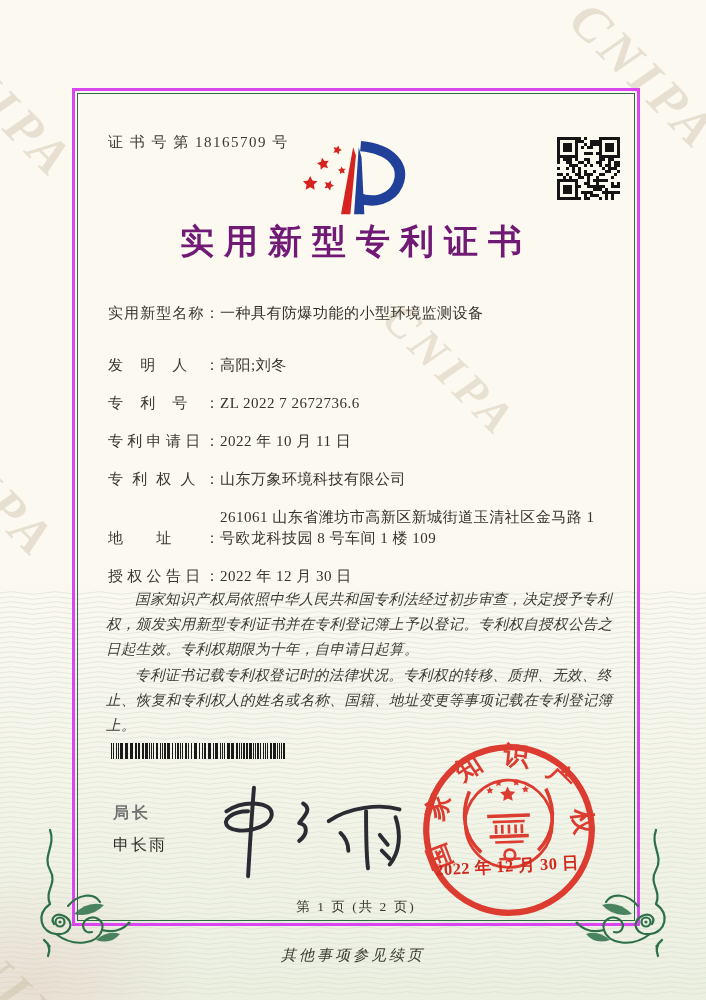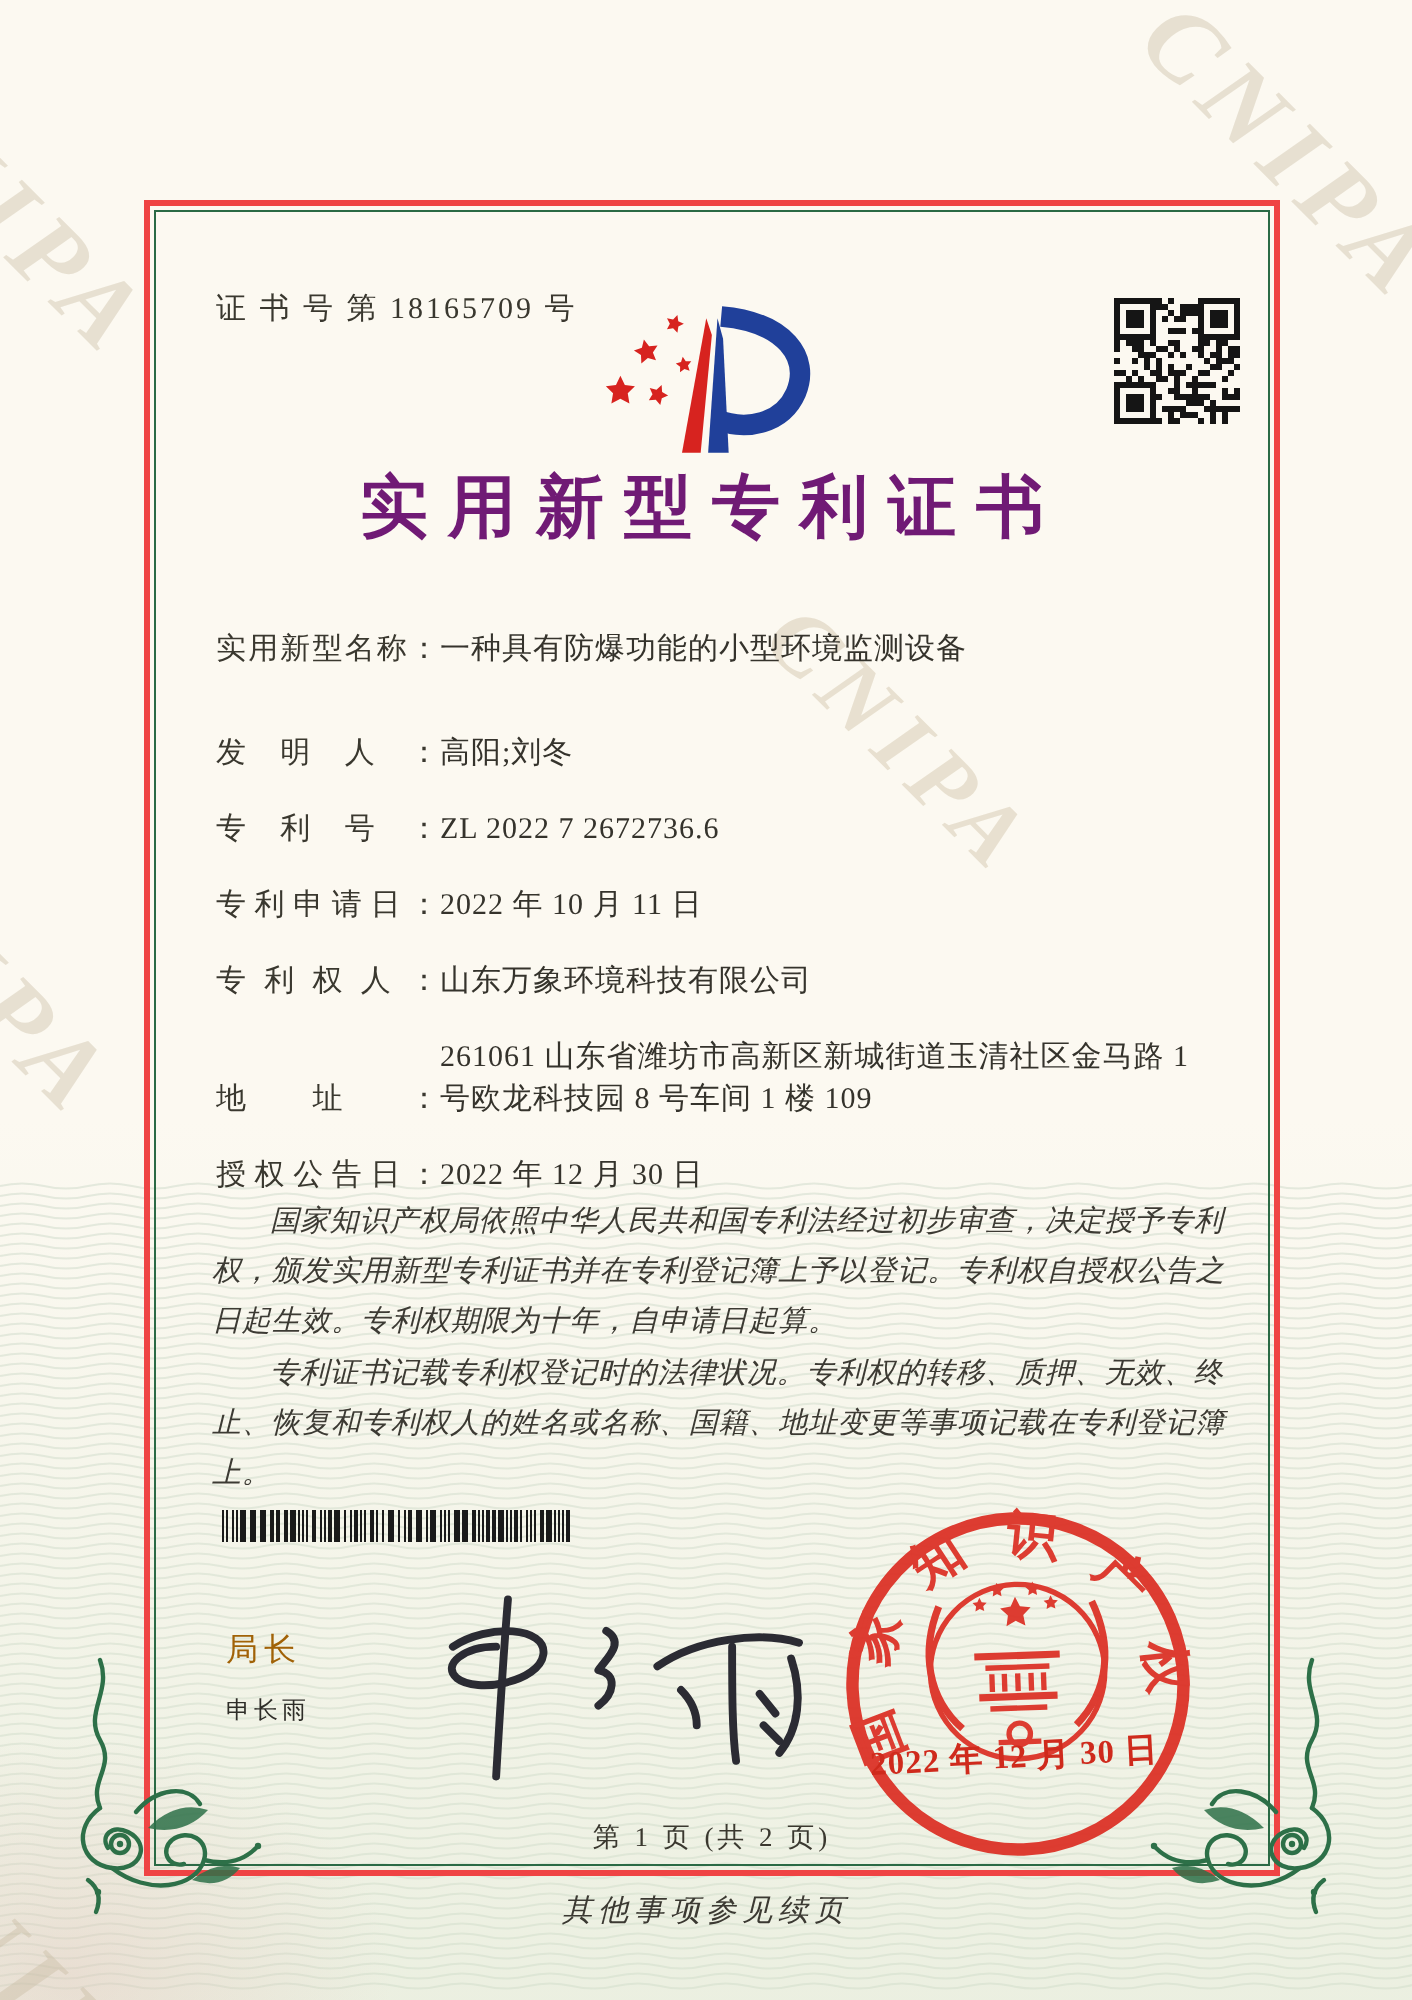--- a/index.html
+++ b/index.html
@@ -12,22 +12,22 @@
   .bottom-tint{position:absolute;left:0;top:560px;right:0;bottom:0;z-index:0;pointer-events:none;
     background:
       radial-gradient(ellipse 230px 170px at 5% 97%, rgba(226,182,176,0.30), rgba(226,182,176,0) 70%),
       linear-gradient(180deg, rgba(226,235,215,0) 0%, rgba(219,230,208,0.26) 55%, rgba(212,226,202,0.42) 100%);}
   .wm{position:absolute;z-index:1;pointer-events:none;font-style:italic;font-weight:700;
       font-size:52px;letter-spacing:6px;color:rgba(196,184,158,0.38);
       transform:rotate(45deg);transform-origin:left top;white-space:nowrap;}
   .wm-center{font-size:46px;color:rgba(206,191,163,0.42);}
 
   
-  .frame{position:absolute;left:72px;top:100px;width:568px;height:838px;box-sizing:border-box;
-         border:3px solid #ef4444;z-index:2;}
+  .frame{position:absolute;left:72px;top:88px;width:568px;height:838px;box-sizing:border-box;
+         border:3px solid #d946ef;z-index:2;}
   .frame::before{content:"";position:absolute;inset:2px;border:1px solid #2b6a45;pointer-events:none;}
   .flourish{position:absolute;z-index:4;pointer-events:none;}
 
   
   .cert-no{position:absolute;left:33px;top:42px;font-size:15px;letter-spacing:1.5px;color:#3a382f;}
   .logo{position:absolute;left:222px;top:44px;width:116px;height:84px;}
   .qr{position:absolute;right:17px;top:46px;width:63px;height:63px;}
   .title{position:absolute;left:0;top:128px;width:100%;text-align:center;
          font-size:34px;font-weight:700;letter-spacing:10px;color:#701a75;}
 
@@ -42,23 +42,23 @@
   .grant-pair2 .field-label{flex:0 0 auto;text-align-last:auto;margin-right:2px;}
 
   
   .paras{position:absolute;left:31px;top:496px;width:508px;font-size:14.5px;line-height:1.74;
          color:#3c3a33;font-style:italic;letter-spacing:0.4px;}
   .paras p{margin:0;text-indent:2em;}
 
   
   .barcode{position:absolute;left:36px;top:652px;width:178px;height:16px;}
   .sig-role{position:absolute;left:38px;top:712px;font-family:"Liberation Sans","DejaVu Sans",sans-serif;
-            font-size:16px;letter-spacing:3px;color:#a16207;}
+            font-size:16px;letter-spacing:3px;color:#737373;font-weight:bold;}
   .sig-name{position:absolute;left:38px;top:744px;font-family:"Liberation Sans","DejaVu Sans",sans-serif;
-            font-size:12px;letter-spacing:2px;color:#2e2d28;}
+            font-size:16px;letter-spacing:2px;color:#2e2d28;}
   .sig-hand{position:absolute;left:118px;top:690px;width:236px;height:100px;}
   .seal{position:absolute;left:345px;top:650px;width:178px;height:178px;opacity:0.94;transform:rotate(-2deg);}
   .seal-date{position:absolute;left:360px;top:763px;width:210px;font-size:16.5px;font-weight:700;
              color:#cf2a1c;letter-spacing:0.5px;transform:rotate(-3deg);white-space:nowrap;z-index:5;}
   .page-ind{position:absolute;left:0;bottom:7px;width:100%;text-align:center;
             font-size:13.5px;letter-spacing:2px;color:#3a382f;}
   .cont-note{position:absolute;left:0;top:946px;width:100%;text-align:center;z-index:3;
              font-size:15px;font-style:italic;letter-spacing:3px;color:#3b3932;}
 </style>
 </head>

